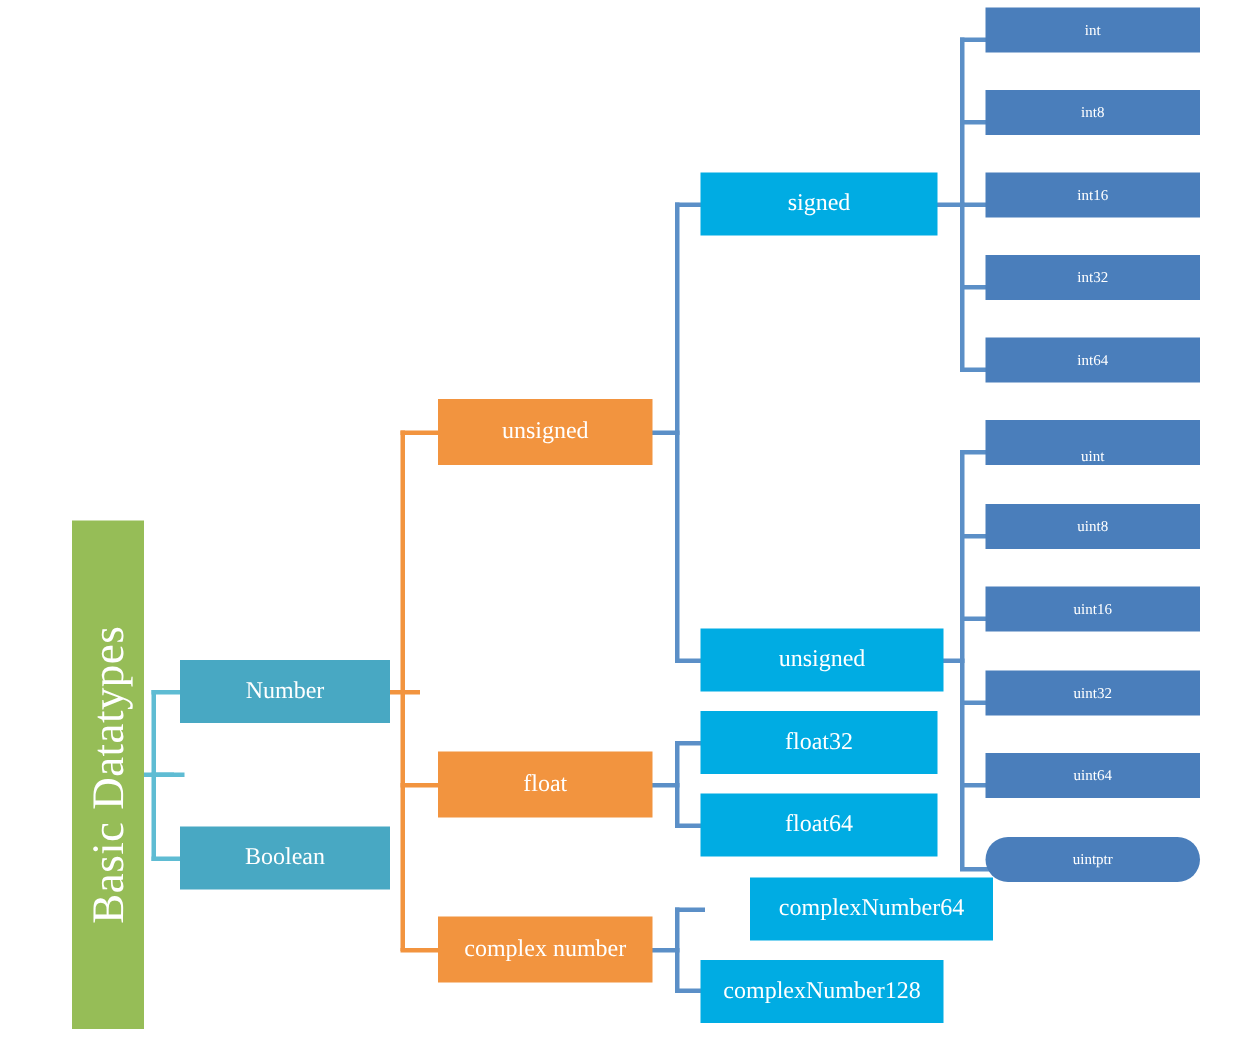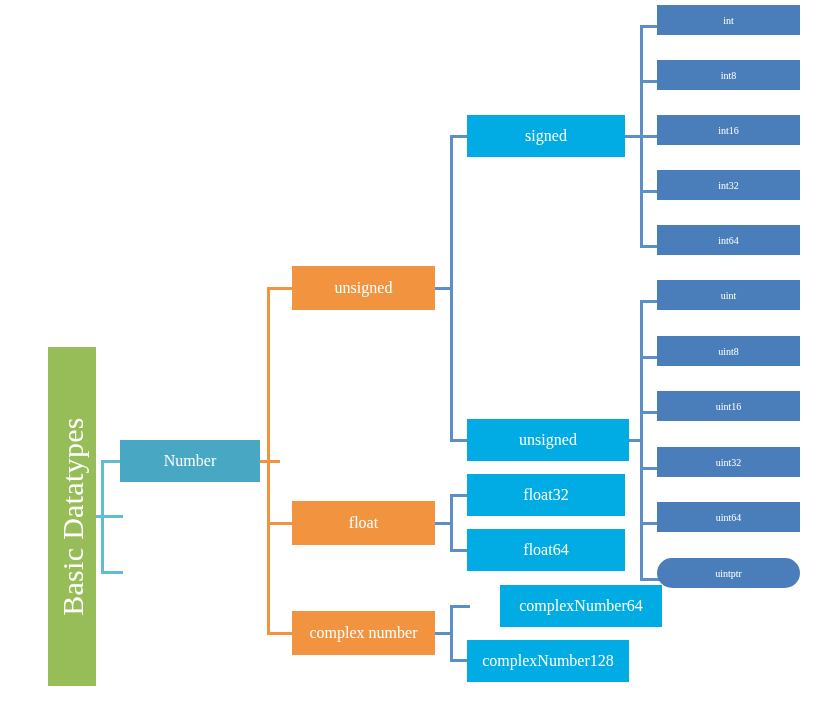--- a/index.html
+++ b/index.html
@@ -141,20 +141,23 @@
   <div class="conn h c-blue" style="left:640px; top:522px; width:20px;"></div>
   <div class="conn h c-blue" style="left:640px; top:578px; width:20px;"></div>
 
   <div class="node root-node">
     <span class="root-label">Basic Datatypes</span>
   </div>
 
   <div class="node lvl1" style="top:440px;">
     <span>Number</span>
   </div>
+  <div class="node lvl1" style="top:551px;">
+    <span>Boolean</span>
+  </div>
 
   <div class="node lvl2" style="top:266px;">
     <span>unsigned</span>
   </div>
   <div class="node lvl2" style="top:501px;">
     <span>float</span>
   </div>
   <div class="node lvl2" style="top:611px;">
     <span>complex number</span>
   </div>
@@ -187,21 +190,21 @@
   <div class="node lvl4" style="top:115px;">
     <span>int16</span>
   </div>
   <div class="node lvl4" style="top:170px;">
     <span>int32</span>
   </div>
   <div class="node lvl4" style="top:225px;">
     <span>int64</span>
   </div>
 
-  <div class="node lvl4" style="top:280px;">
+  <div class="node lvl4" style="top:280px;align-items:flex-end;">
     <span>uint</span>
   </div>
   <div class="node lvl4" style="top:336px;">
     <span>uint8</span>
   </div>
   <div class="node lvl4" style="top:391px;">
     <span>uint16</span>
   </div>
   <div class="node lvl4" style="top:447px;">
     <span>uint32</span>

